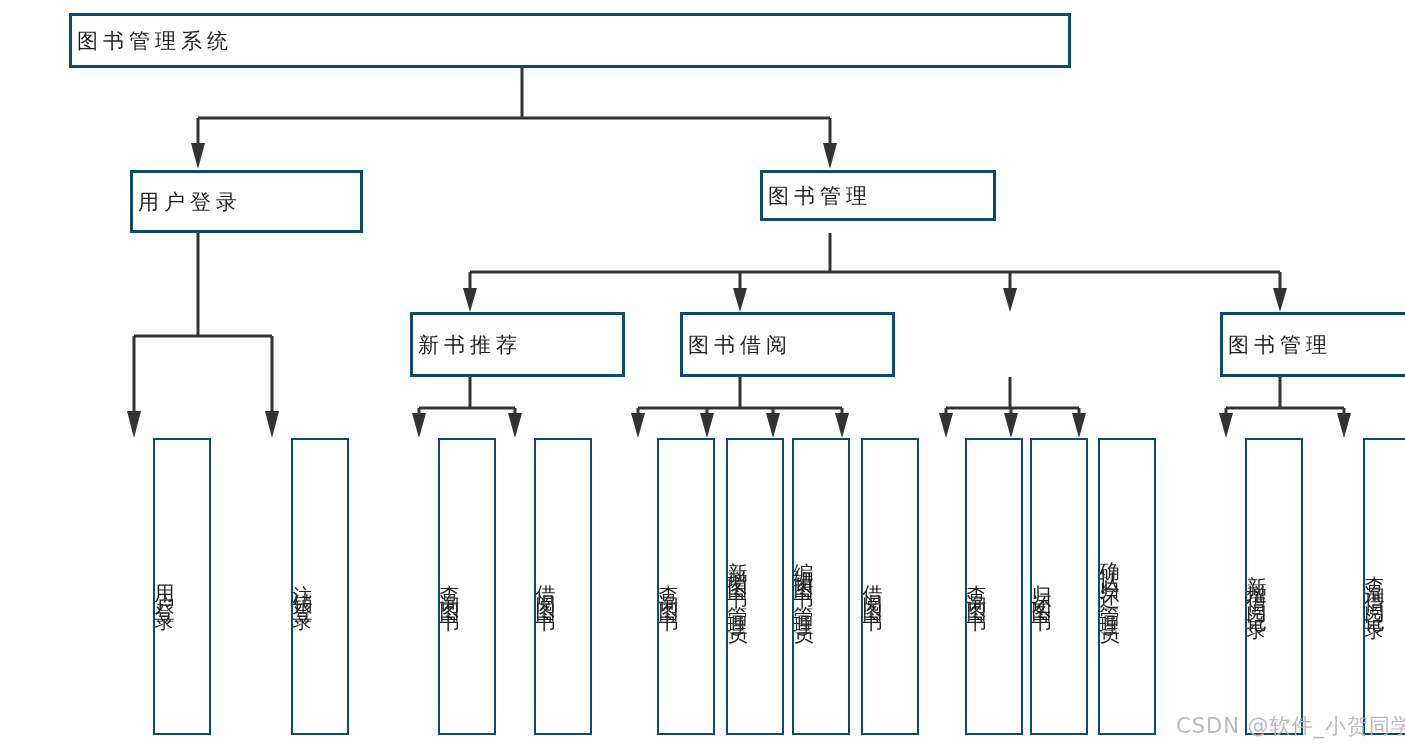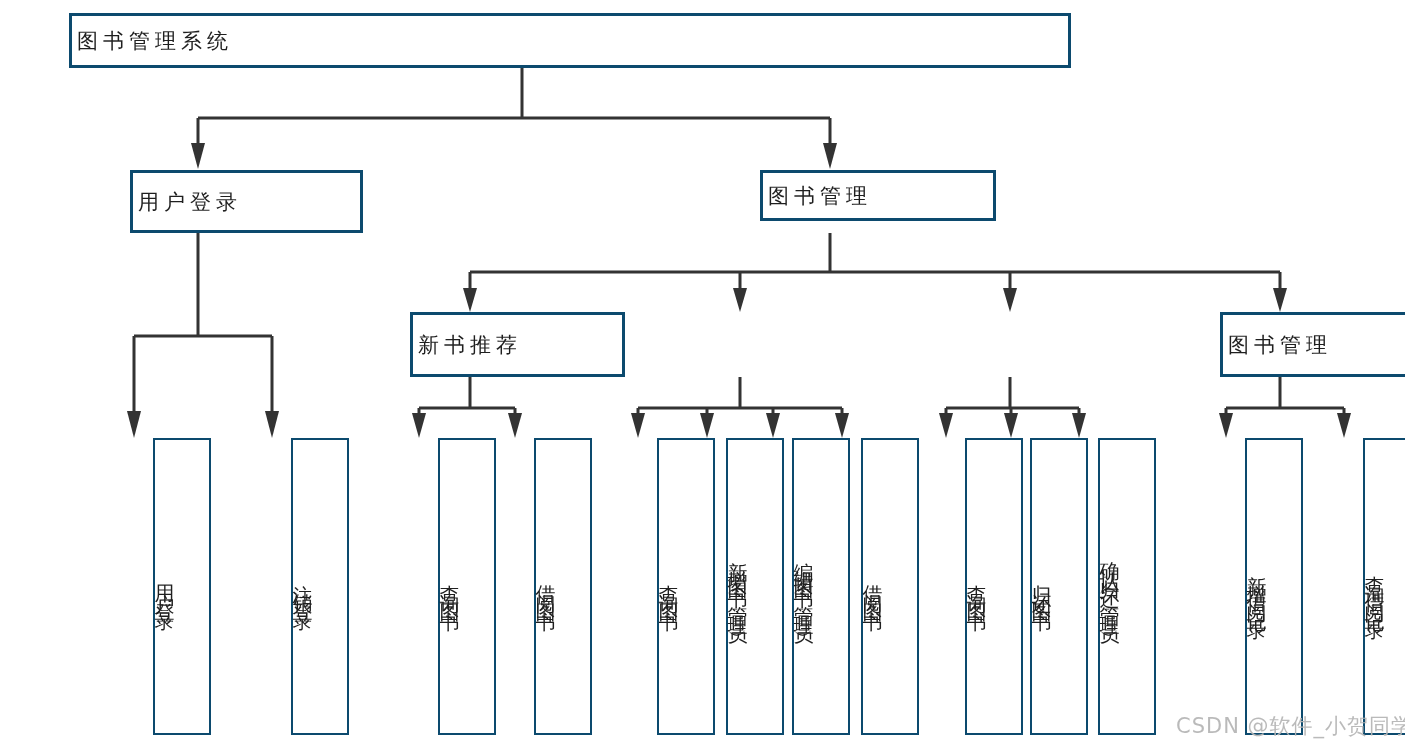--- a/index.html
+++ b/index.html
@@ -127,20 +127,23 @@
   <div class="box n-l2a">
     <span class="hlabel">用户登录</span>
   </div>
   <div class="box n-l2b">
     <span class="hlabel">图书管理</span>
   </div>
 
   <div class="box n-l3 n-l3a">
     <span class="hlabel">新书推荐</span>
   </div>
+  <div class="box n-l3 n-l3b">
+    <span class="hlabel">图书借阅</span>
+  </div>
   <div class="box n-l3 n-l3d">
     <span class="hlabel">图书管理</span>
   </div>
 
   <div class="box leaf lf1a">
     <span class="vlabel">用户登录</span>
   </div>
   <div class="box leaf lf1b">
     <span class="vlabel">注销登录</span>
   </div>

